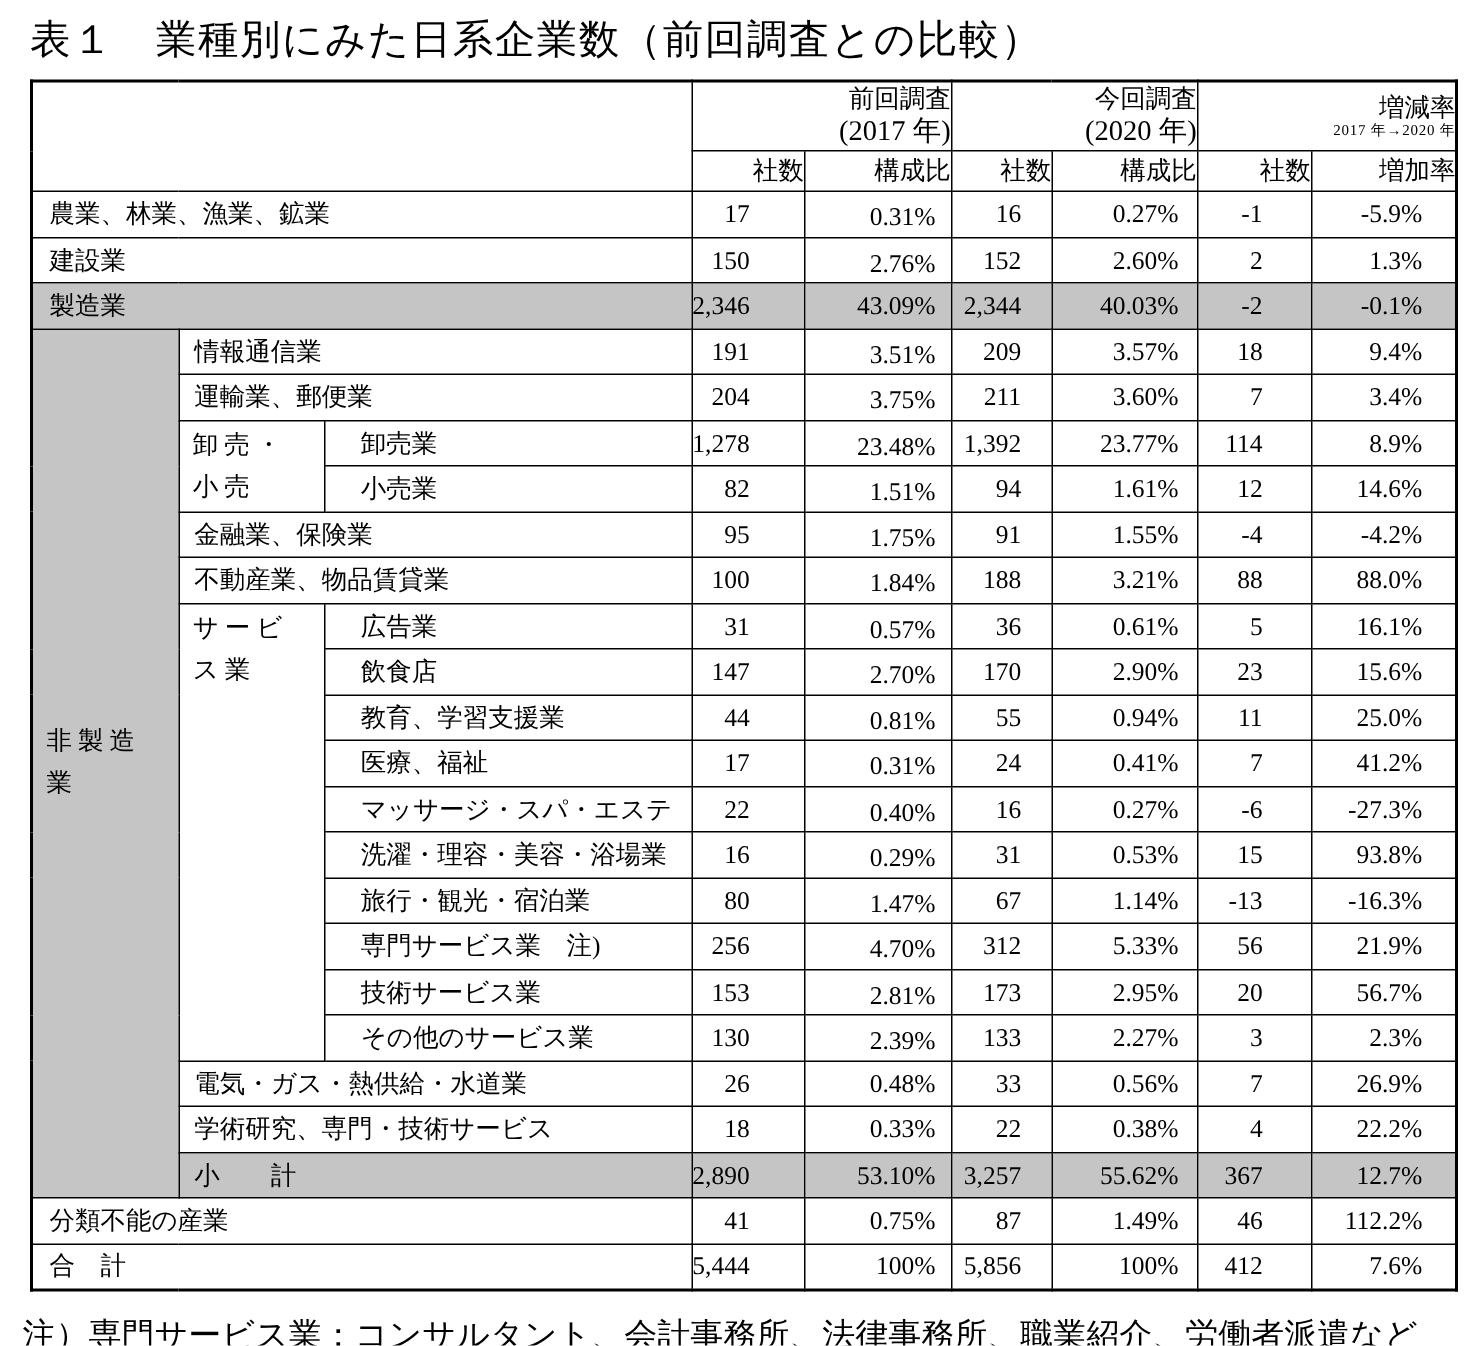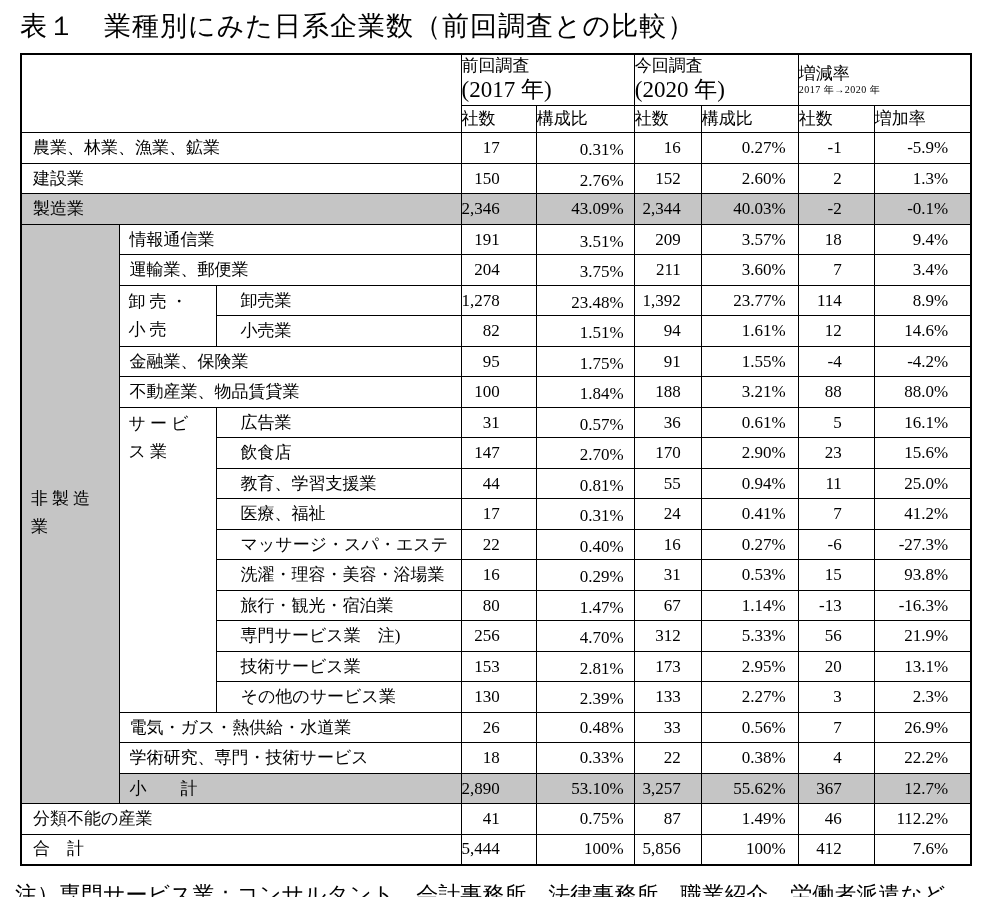--- a/index.html
+++ b/index.html
@@ -10,24 +10,24 @@
   }
   .title { margin:8px 0 9px 20px; font-size:27px; letter-spacing:1px; }
   table {
     border-collapse:collapse; table-layout:fixed;
     margin-left:20px; border:2px solid var(--ink);
   }
   td, th {
     border:1px solid var(--ink); padding:0; font-size:17px; font-weight:normal;
     vertical-align:middle; overflow:hidden; line-height:1.25;
   }
-  thead th { text-align:left; }
+  thead th { text-align:right; }
   thead tr.grp { height:46px; }
   thead tr.sub { height:27px; }
-  .hdr2 { font-size:23px; }
+  .hdr2 { font-size:19px; }
   .hdr2.small { font-size:10px; letter-spacing:0.5px; }
   tbody tr { height:30.5px; }
   td.label { text-align:left;margin-top:39px; }
   td.label.s3 { padding-left:11px; }
   td.label.s2 { padding-left:10px; }
   td.label.s1 { padding-left:24px; }
   td.gcell { letter-spacing:4px; line-height:1.65; text-align:left; }
   td.gcell.g1 { vertical-align:middle; padding:0 12px 2px 9px; }
   td.gcell.g2 { vertical-align:top; padding:2px 4px 0 9px; }
   td.v { text-align:right; font-variant-numeric:lining-nums; }
@@ -241,21 +241,21 @@
         <td class="v v5">56</td>
         <td class="v v6">21.9%</td>
       </tr>
       <tr>
         <td colspan="1" class="label s1">技術サービス業</td>
         <td class="v v1">153</td>
         <td class="v v2 drop">2.81%</td>
         <td class="v v3">173</td>
         <td class="v v4">2.95%</td>
         <td class="v v5">20</td>
-        <td class="v v6">13.1%</td>
+        <td class="v v6">56.7%</td>
       </tr>
       <tr>
         <td colspan="1" class="label s1">その他のサービス業</td>
         <td class="v v1">130</td>
         <td class="v v2 drop">2.39%</td>
         <td class="v v3">133</td>
         <td class="v v4">2.27%</td>
         <td class="v v5">3</td>
         <td class="v v6">2.3%</td>
       </tr>

